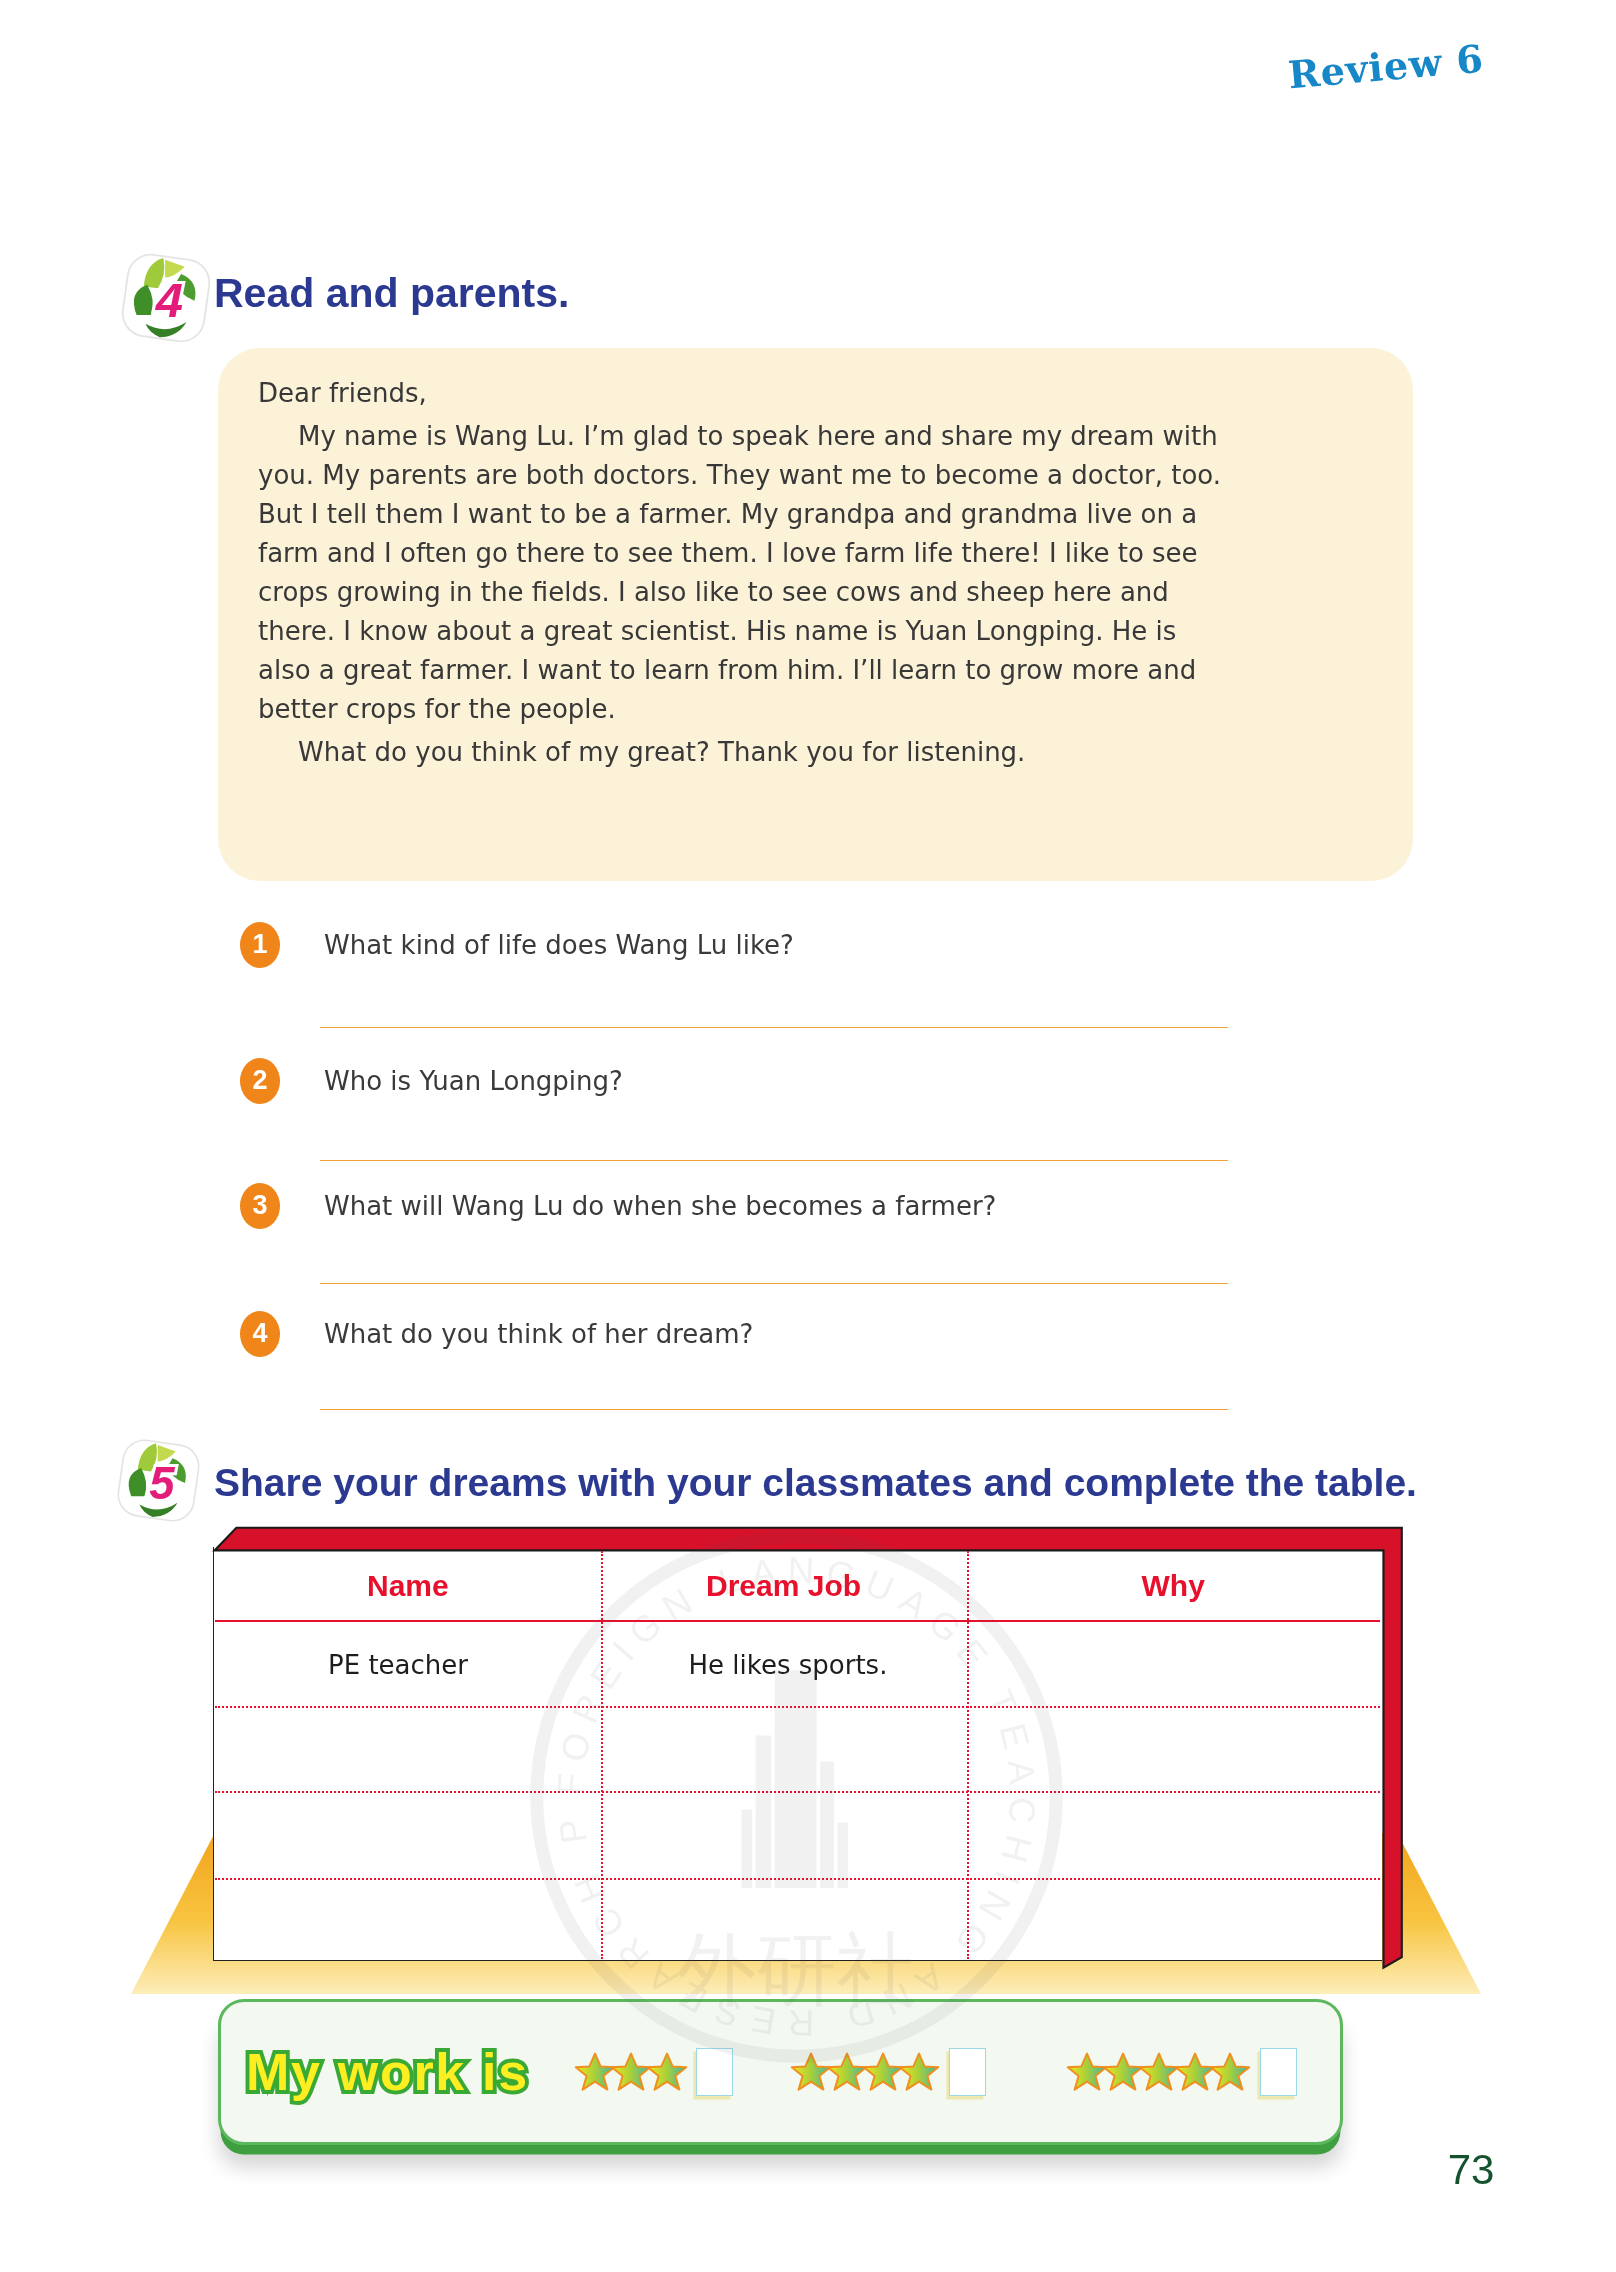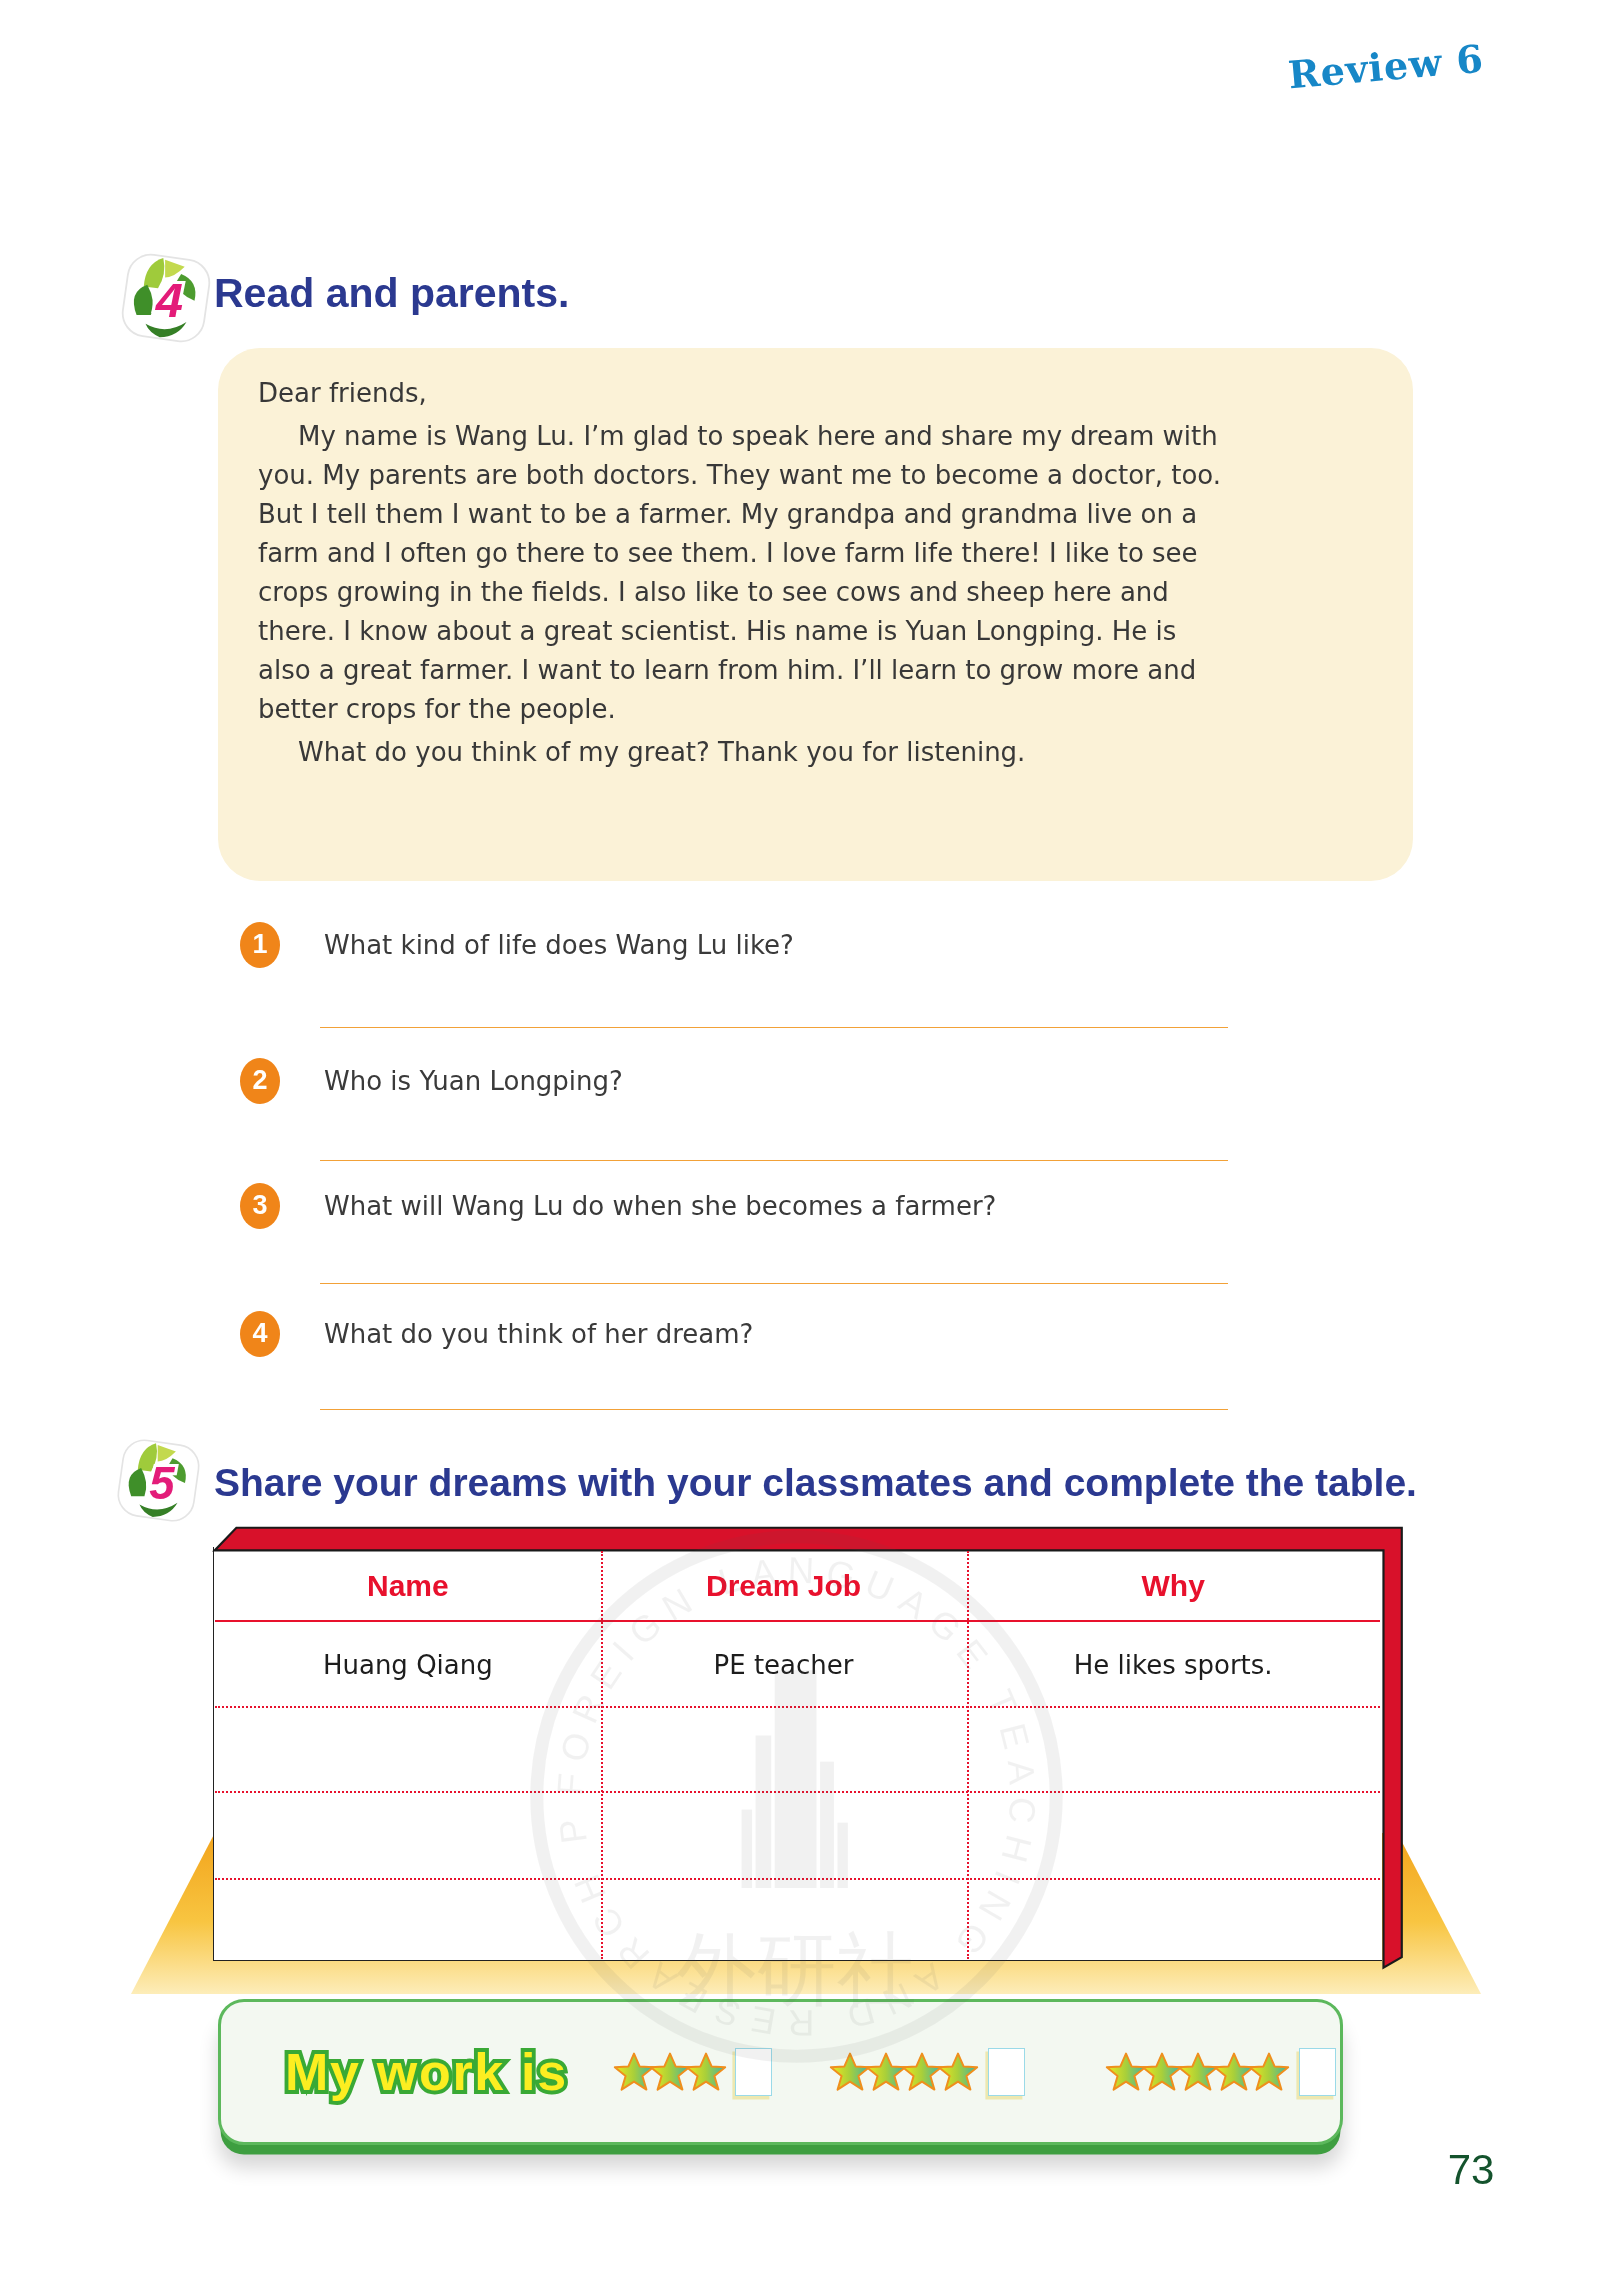--- a/index.html
+++ b/index.html
@@ -67,21 +67,21 @@
   .td{font-size:26px;color:#1d1d1d;font-family:"DejaVu Sans",cursive,sans-serif;}
 
   
   .watermark{left:522px;top:1522px;z-index:6;pointer-events:none;opacity:0.075;}
 
   
   .rating-panel{
     left:218px;top:1999px;width:1125px;height:146px;background:#f3f8f1;
     border:3.5px solid #5cb85c;border-radius:26px;box-sizing:border-box;z-index:5;
     box-shadow:0 12.2px 0 -2.6px #3e9e40, 0 22.6px 19px rgba(0,0,0,0.16);
-    display:flex;align-items:center;padding:0 26px 0 64px;
+    display:flex;align-items:center;padding:0 26px 0 25px;
   }
   .mywork{
     font-family:"Liberation Sans",sans-serif;font-weight:900;font-size:52px;
     color:#fcee21;-webkit-text-stroke:7.8px #39a935;paint-order:stroke fill;
     letter-spacing:1.7px;white-space:nowrap;
   }
   .star-group{display:flex;align-items:center;}
   .star{width:42px;height:40px;margin-left:-6.1px;}
   .star:first-child{margin-left:0;}
   .rating-checkbox{
@@ -179,21 +179,20 @@
   <div class="abs h-dot" style="top:1706px"></div>
   <div class="abs h-dot" style="top:1791px"></div>
   <div class="abs h-dot" style="top:1878px"></div>
 
   <div class="abs tbl-row" style="top:1551px;height:70px">
     <div class="tbl-cell c1 th">Name</div>
     <div class="tbl-cell c2 th">Dream Job</div>
     <div class="tbl-cell c3 th">Why</div>
   </div>
   <div class="abs tbl-row" style="top:1623px;height:83px">
-    <div class="tbl-cell c1 td">Huang Qiang</div>
     <div class="tbl-cell c2 td">PE teacher</div>
     <div class="tbl-cell c3 td">He likes sports.</div>
   </div>
   <div class="abs tbl-row" style="top:1708px;height:83px">
     <div class="tbl-cell c1 td"></div>
     <div class="tbl-cell c2 td"></div>
     <div class="tbl-cell c3 td"></div>
   </div>
   <div class="abs tbl-row" style="top:1794px;height:83px">
     <div class="tbl-cell c1 td"></div>

